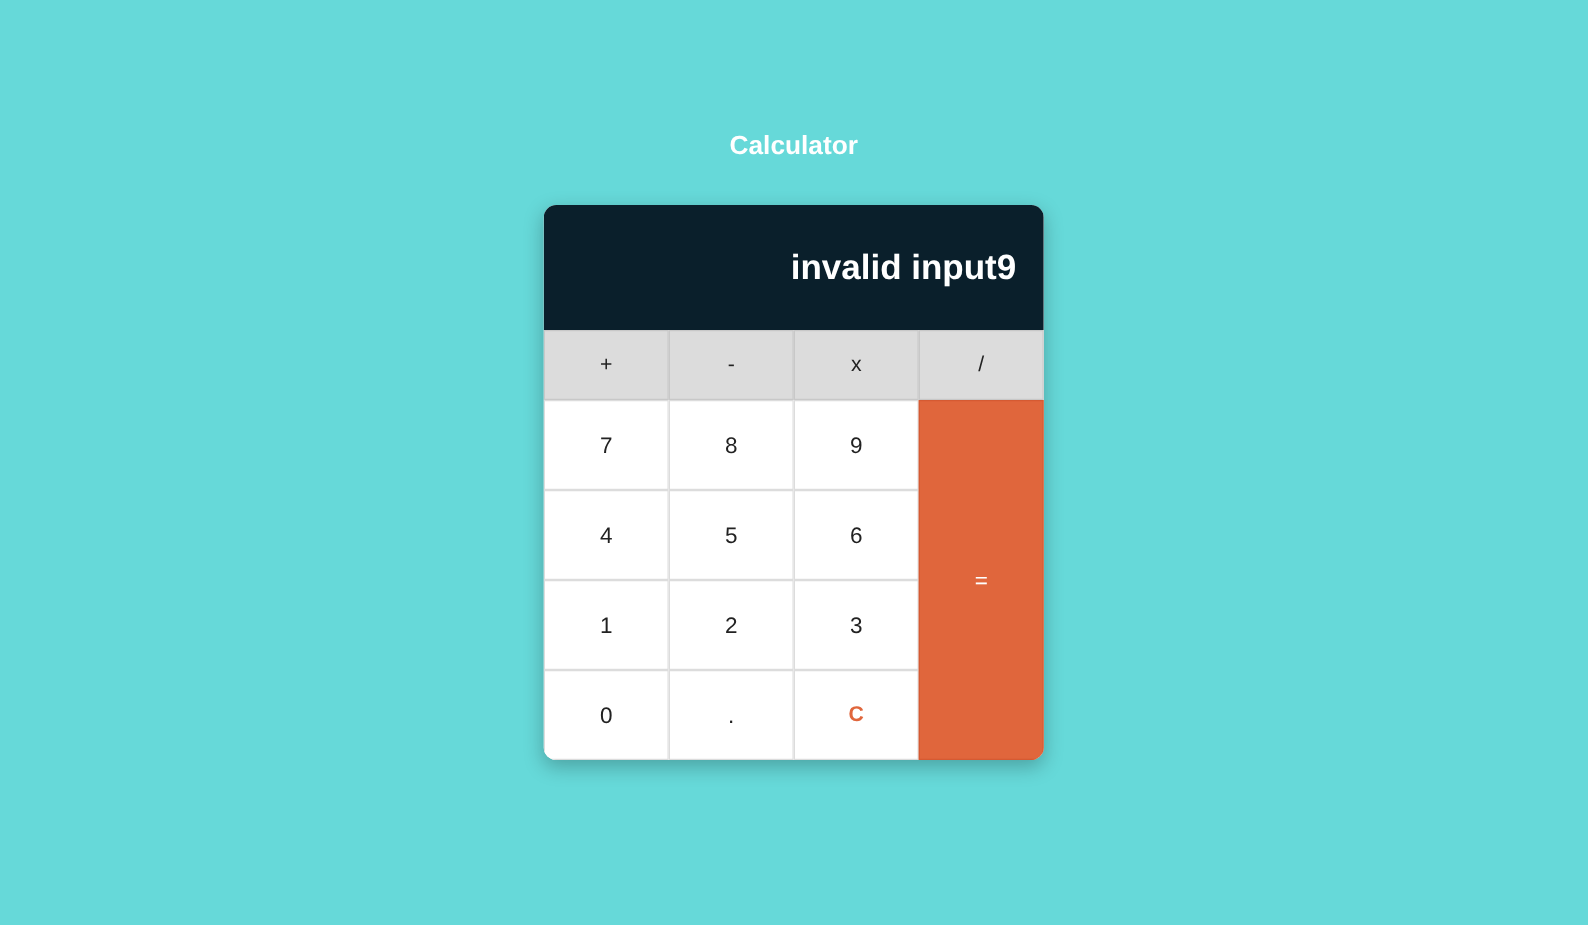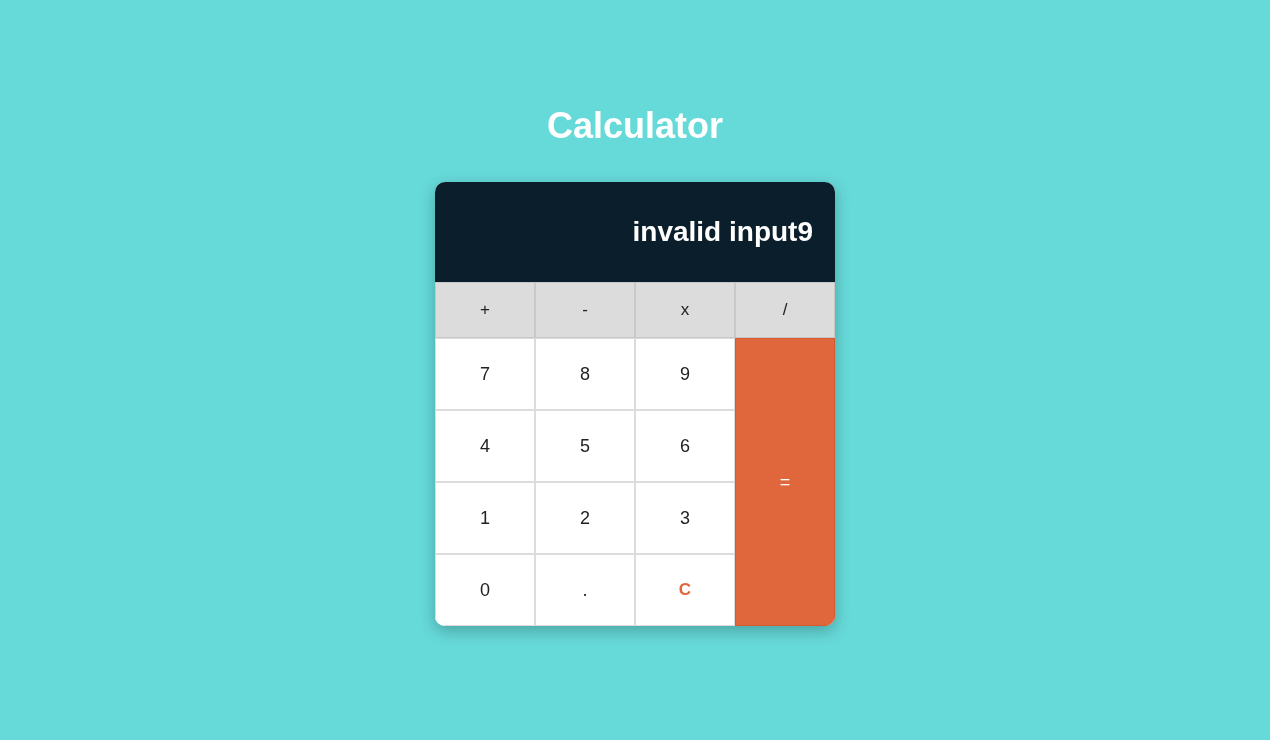--- a/index.html
+++ b/index.html
@@ -12,21 +12,21 @@
     font-family: Arial, Helvetica, sans-serif;
     width: 1270px;
     height: 740px;
     display: flex;
     flex-direction: column;
     align-items: center;
     padding-top: 105px;
   }
   .title {
     color: #ffffff;
-    font-size: 36px;
+    font-size: 21px;
     font-weight: bold;
     margin-bottom: 35px;
   }
   .calculator {
     width: 400px;
     background: #ffffff;
     border-radius: 10px;
     overflow: hidden;
     box-shadow: 0 5px 15px rgba(0,0,0,0.25);
   }

